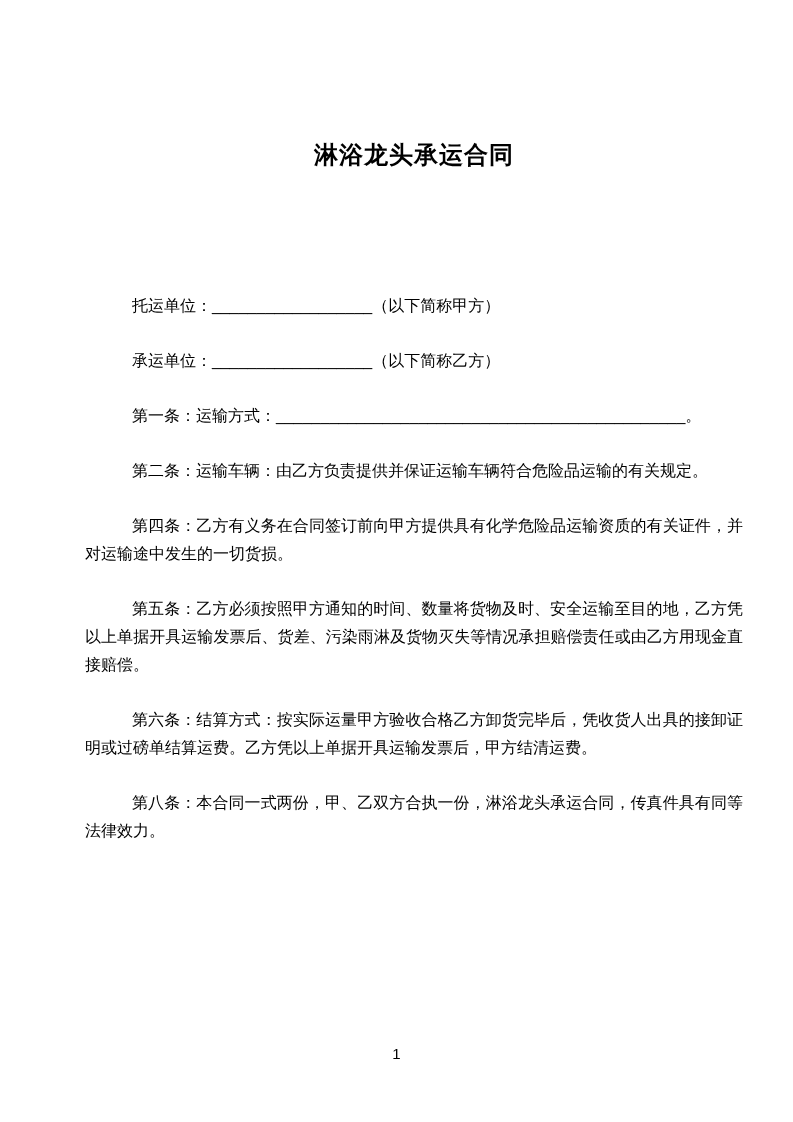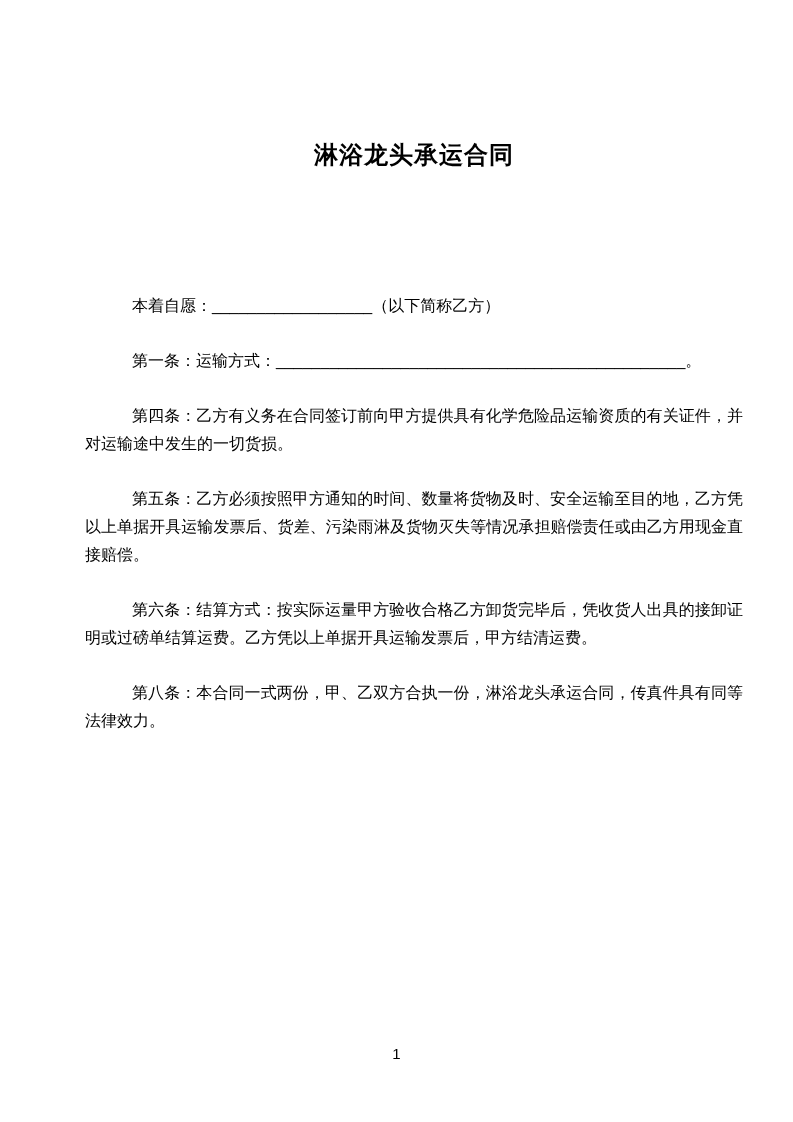--- a/index.html
+++ b/index.html
@@ -43,26 +43,28 @@
     font-size: 15px;
     line-height: 20px;
   }
 </style>
 </head>
 <body>
 
 <div class="content">
   <h1 class="doc-title">淋浴龙头承运合同</h1>
 
+  <p class="para">托运单位：__________________（以下简称甲方）</p>
 
-  <p class="para">本着自愿：__________________（以下简称乙方）</p>
+  <p class="para">承运单位：__________________（以下简称乙方）</p>
 
 
   <p class="para">第一条：运输方式：______________________________________________。</p>
 
+  <p class="para">第二条：运输车辆：由乙方负责提供并保证运输车辆符合危险品运输的有关规定。</p>
 
 
   <p class="para">第四条：乙方有义务在合同签订前向甲方提供具有化学危险品运输资质的有关证件，并对运输途中发生的一切货损。</p>
 
   <p class="para">第五条：乙方必须按照甲方通知的时间、数量将货物及时、安全运输至目的地，乙方凭以上单据开具运输发票后、货差、污染雨淋及货物灭失等情况承担赔偿责任或由乙方用现金直接赔偿。</p>
 
   <p class="para">第六条：结算方式：按实际运量甲方验收合格乙方卸货完毕后，凭收货人出具的接卸证明或过磅单结算运费。乙方凭以上单据开具运输发票后，甲方结清运费。</p>
 
 
   <p class="para">第八条：本合同一式两份，甲、乙双方合执一份，淋浴龙头承运合同，传真件具有同等法律效力。</p>

